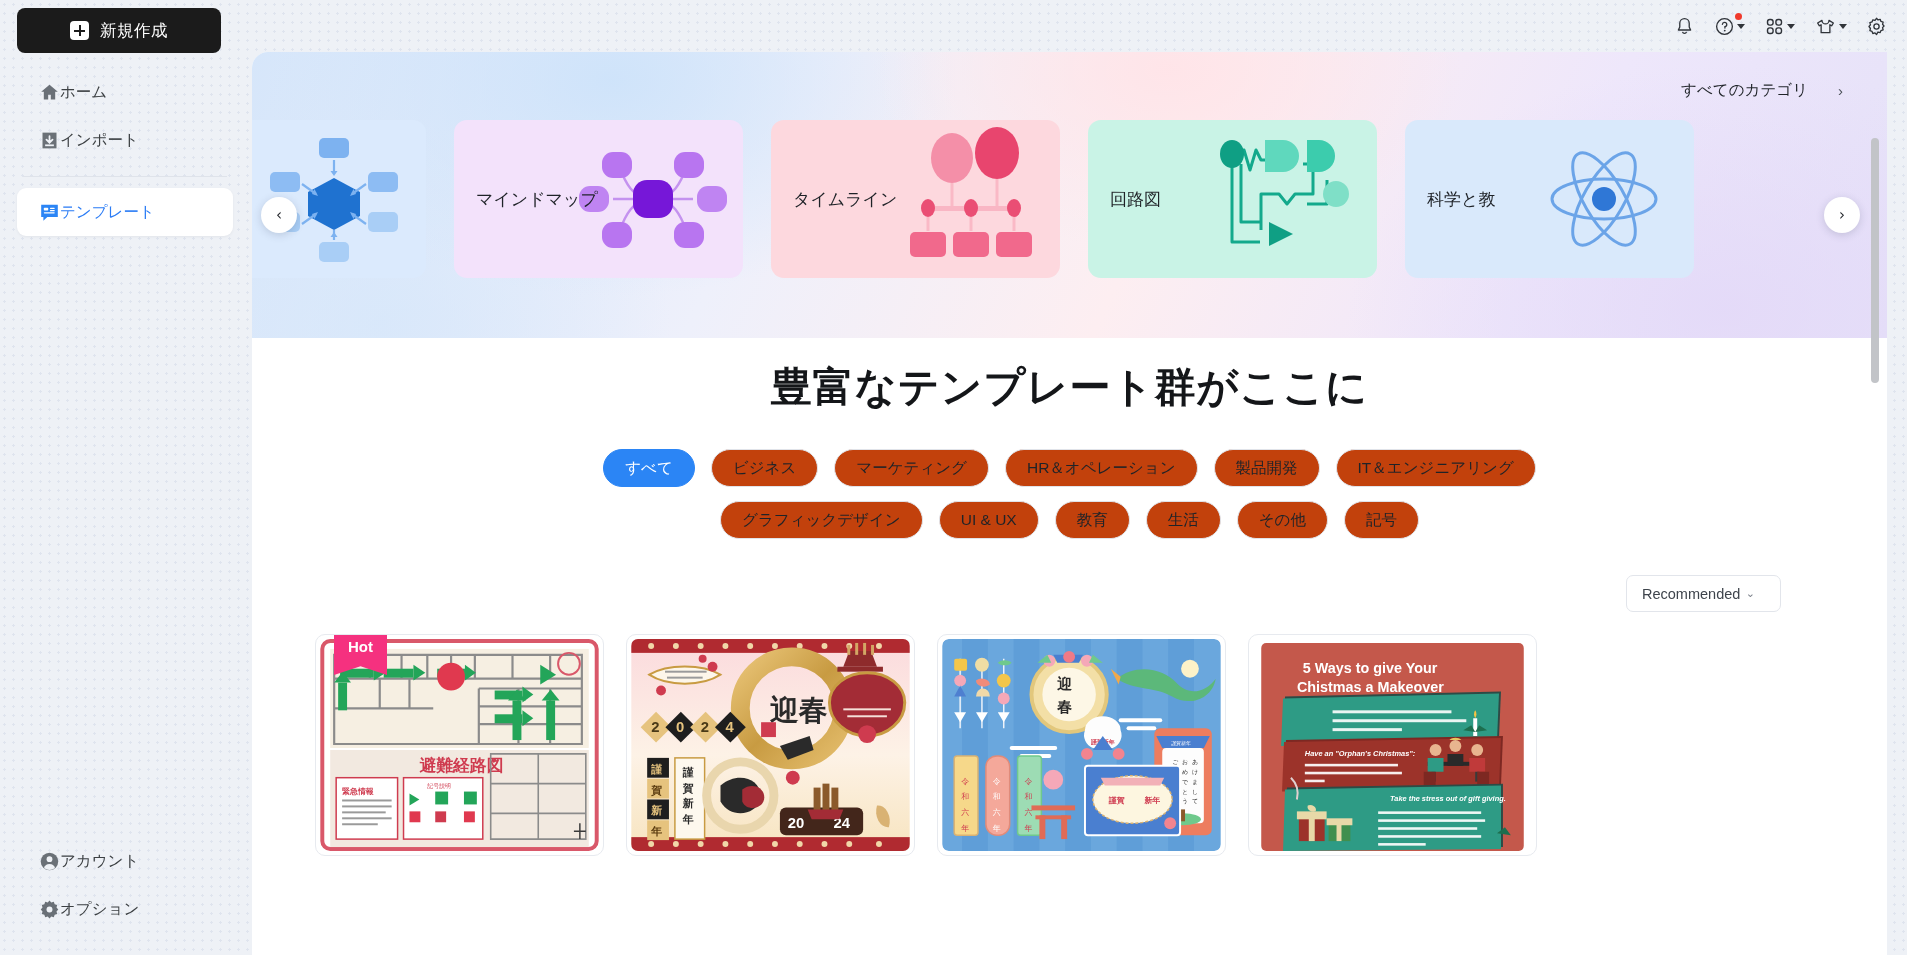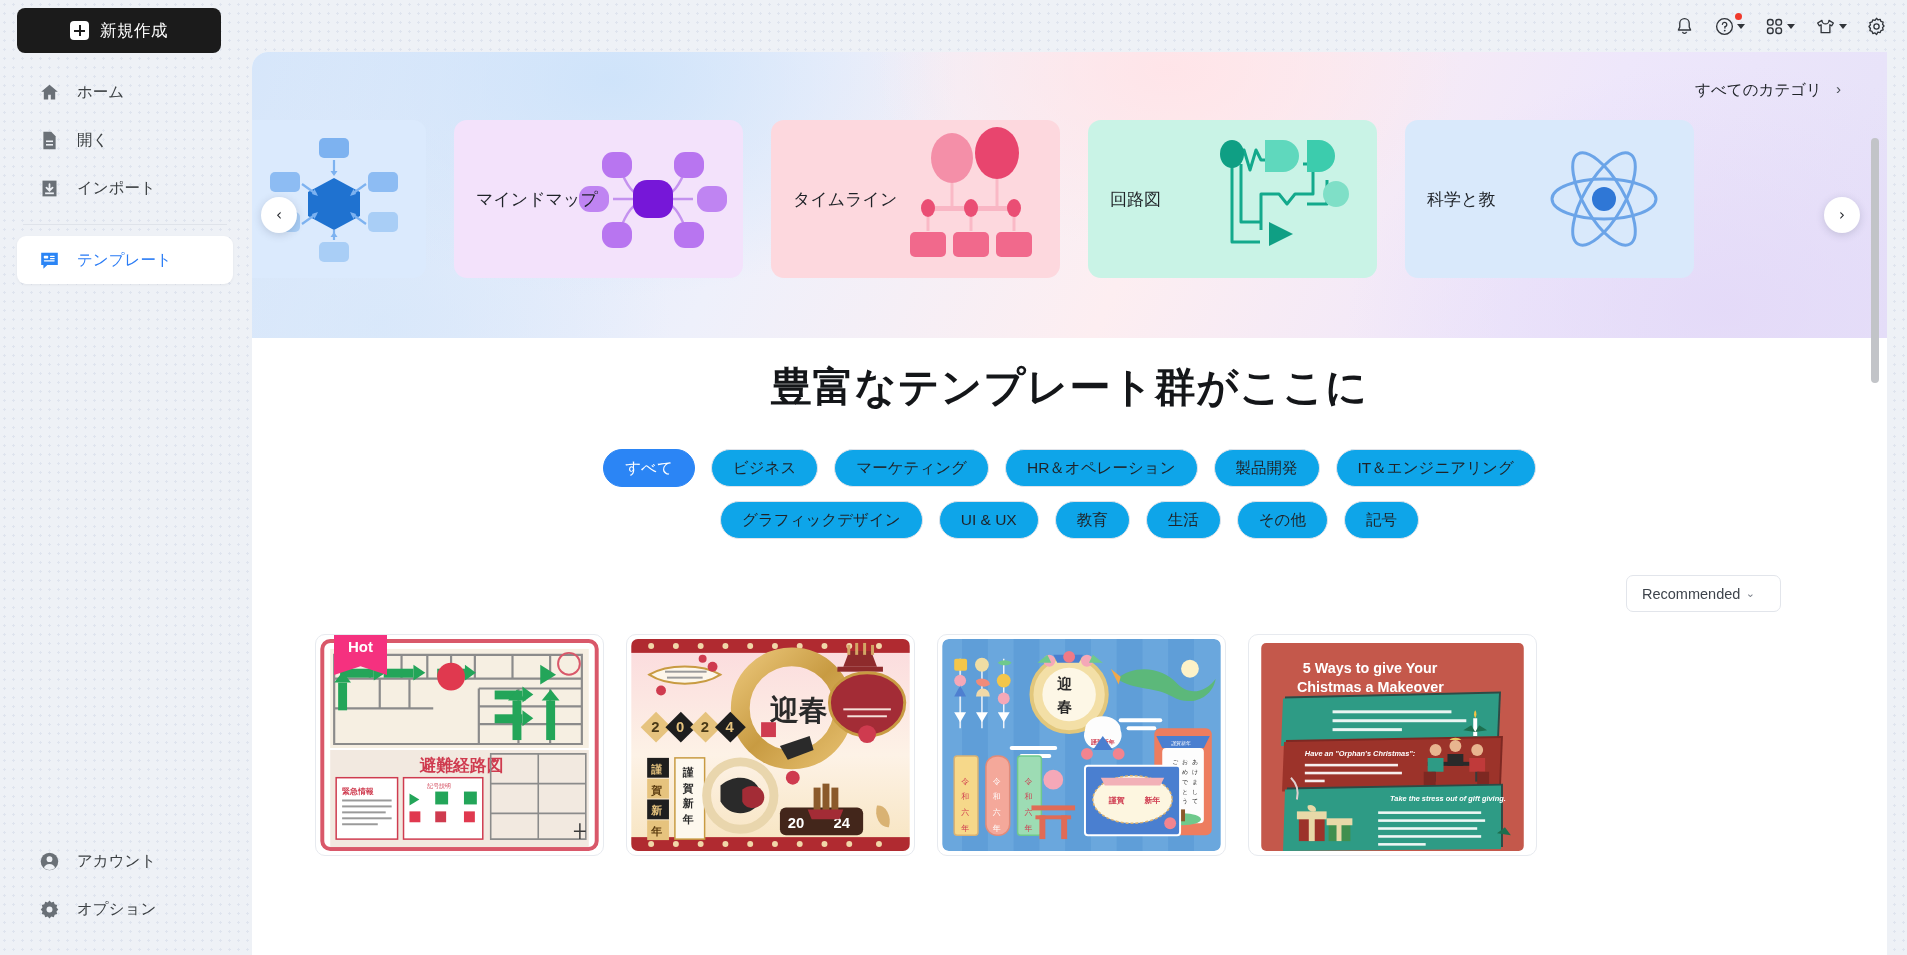--- a/index.html
+++ b/index.html
@@ -38,21 +38,21 @@
   .new-btn .plus-box:before, .new-btn .plus-box:after {
     content: ""; position: absolute; background: #1b1b1b;
   }
   .new-btn .plus-box:before { left: 4px; top: 8.5px; width: 11px; height: 2px; }
   .new-btn .plus-box:after  { top: 4px; left: 8.5px; height: 11px; width: 2px; }
   .new-btn span.lbl { color: #fff; font-size: 16.5px; letter-spacing: .5px; }
 
   .nav-list { position: absolute; left: 17px; top: 68px; width: 216px; }
   .nav-item {
     height: 48px; display: flex; align-items: center;
-    padding-left: 22px; gap: 17px;
+    padding-left: 22px; 
     border-radius: 9px; cursor: pointer;
     color: #3c4043; font-size: 15.5px;
   }
   .nav-item.active { background: #fff; color: #2b7cf5; box-shadow: 0 1px 3px rgba(0,0,0,.05); }
   .nav-icon { width: 21px; height: 21px; flex: none; display: block; }
   .nav-sep { height: 1px; background: #dfe3ea; margin: 12px 6px 11px 6px; }
 
   .nav-bottom { position: absolute; left: 17px; bottom: 22px; width: 216px; }
 
   
@@ -70,22 +70,22 @@
     height: 286px; width: 100%;
     background:
       radial-gradient(ellipse 420px 260px at 56% 6%, rgba(255,228,232,.95), rgba(255,228,232,0) 70%),
       radial-gradient(ellipse 480px 300px at 22% 10%, rgba(203,226,250,.85), rgba(203,226,250,0) 72%),
       radial-gradient(ellipse 520px 340px at 90% 90%, rgba(227,216,248,.8), rgba(227,216,248,0) 72%),
       radial-gradient(ellipse 400px 280px at 8% 95%, rgba(214,231,250,.75), rgba(214,231,250,0) 72%),
       linear-gradient(115deg, #d6e6fa 0%, #eef0fb 32%, #fdeef1 55%, #eee7fb 78%, #e5e1f8 100%);
   }
   .all-cat {
     position: absolute; right: 44px; top: 28px;
-    display: flex; align-items: center; gap: 12px;
-    font-size: 15.5px; color: #1f2328; cursor: pointer; font-family: Liberation Mono, monospace;
+    display: flex; align-items: center; gap: 30px;
+    font-size: 15.5px; color: #1f2328; cursor: pointer;
   }
   .all-cat .chev { font-size: 15px; color: #4b5158; }
 
   .cat-track {
     position: absolute; left: 13px; top: 68px;
     display: flex; gap: 28px;
   }
   .cat-card {
     width: 289px; height: 158px;
     border-radius: 13px;
@@ -121,21 +121,21 @@
     margin-top: 22px; letter-spacing: 1px;
   }
 
   
   .chips-wrap { margin-top: 34px; }
   .chip-row { display: flex; justify-content: center; gap: 16px; margin-bottom: 14px; align-items: center; }
   .chip {
     height: 38px; padding: 0 21px;
     border-radius: 19px;
     border: 1px solid #e0e3e9;
-    background: #0ea5e9;
+    background: #c2410c;
     display: flex; align-items: center;
     font-size: 15.5px; color: #1f2328;
     cursor: pointer; white-space: nowrap;
   }
   .chip.sel { background: #2b85f5; border-color: #2b85f5; color: #fff; }
 
   
   .sort-row { display: flex; justify-content: flex-end; padding: 22px 106px 0 0; }
   .sort-sel {
     width: 155px; height: 37px;
@@ -204,28 +204,20 @@
 
   <div class="nav-list">
 
     <div class="nav-item">
       <svg class="nav-icon" viewBox="0 0 24 24">
         <path d="M12 3 L2.5 11 h3 v9 h5 v-5.5 h3 V20 h5 v-9 h3 z" fill="#6a7077"></path>
       </svg>
       <span>ホーム</span>
     </div>
 
-    <div class="nav-item">
-      <svg class="nav-icon" viewBox="0 0 24 24">
-        <path d="M5 2 h9 l5 5 v15 H5 z" fill="#6a7077"></path>
-        <rect x="8" y="12" width="8" height="1.8" fill="#eef1f6"></rect>
-        <rect x="8" y="16" width="8" height="1.8" fill="#eef1f6"></rect>
-      </svg>
-      <span>開く</span>
-    </div>
 
     <div class="nav-item">
       <svg class="nav-icon" viewBox="0 0 24 24">
         <path d="M4 3 h16 v18 H4 z" fill="#6a7077"></path>
         <path d="M12 7 v6 M8.5 11 L12 14.5 L15.5 11" stroke="#eef1f6" stroke-width="2" fill="none" stroke-linecap="round"></path>
         <rect x="7" y="16.5" width="10" height="2" fill="#eef1f6"></rect>
       </svg>
       <span>インポート</span>
     </div>
 

